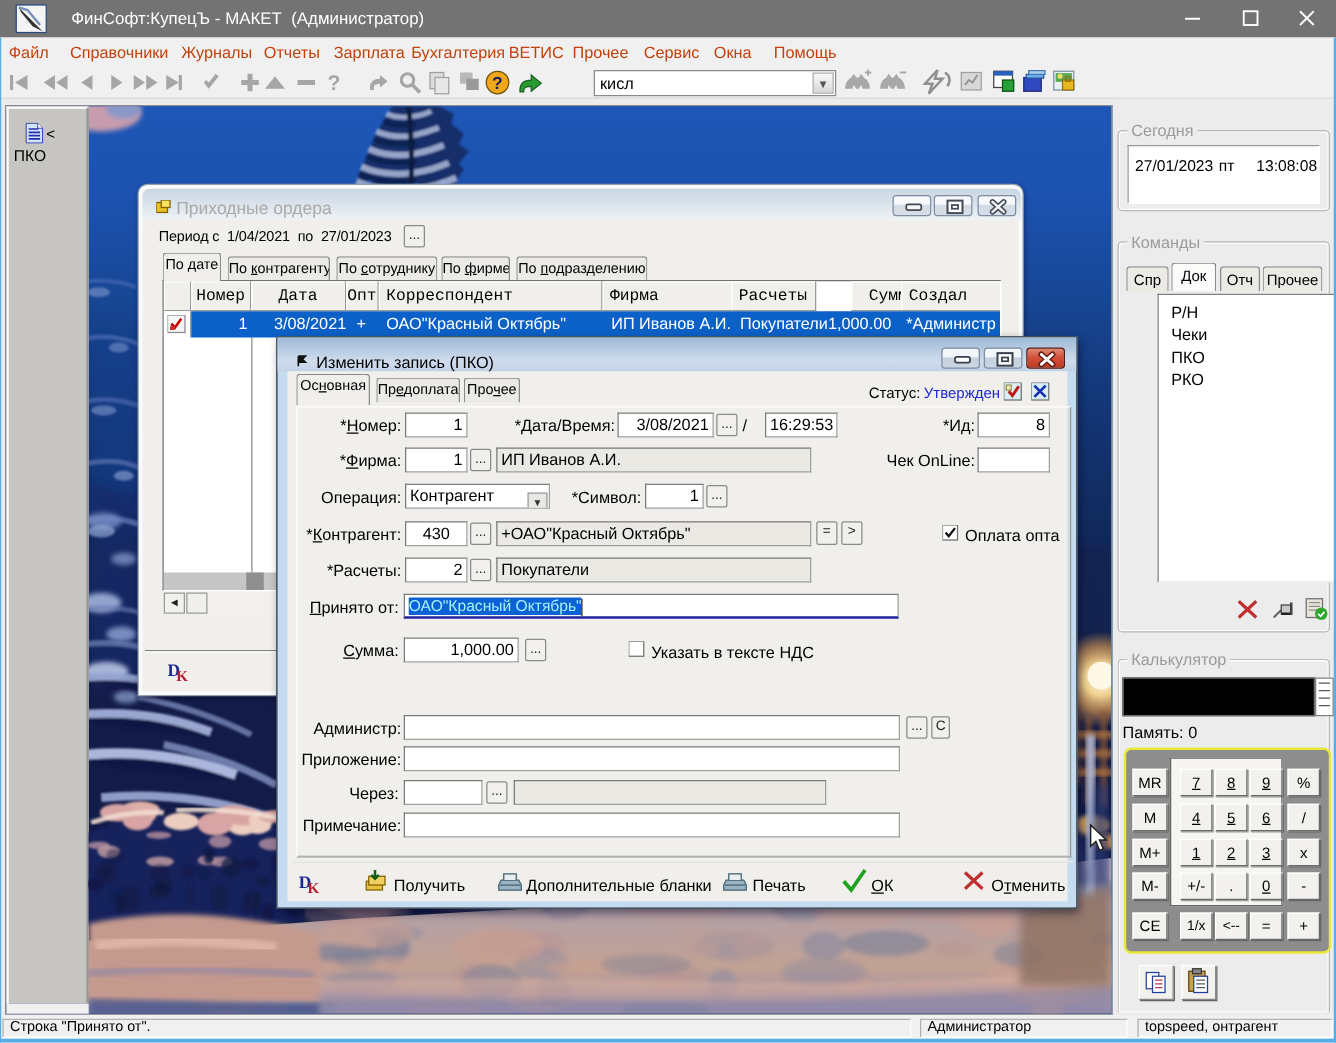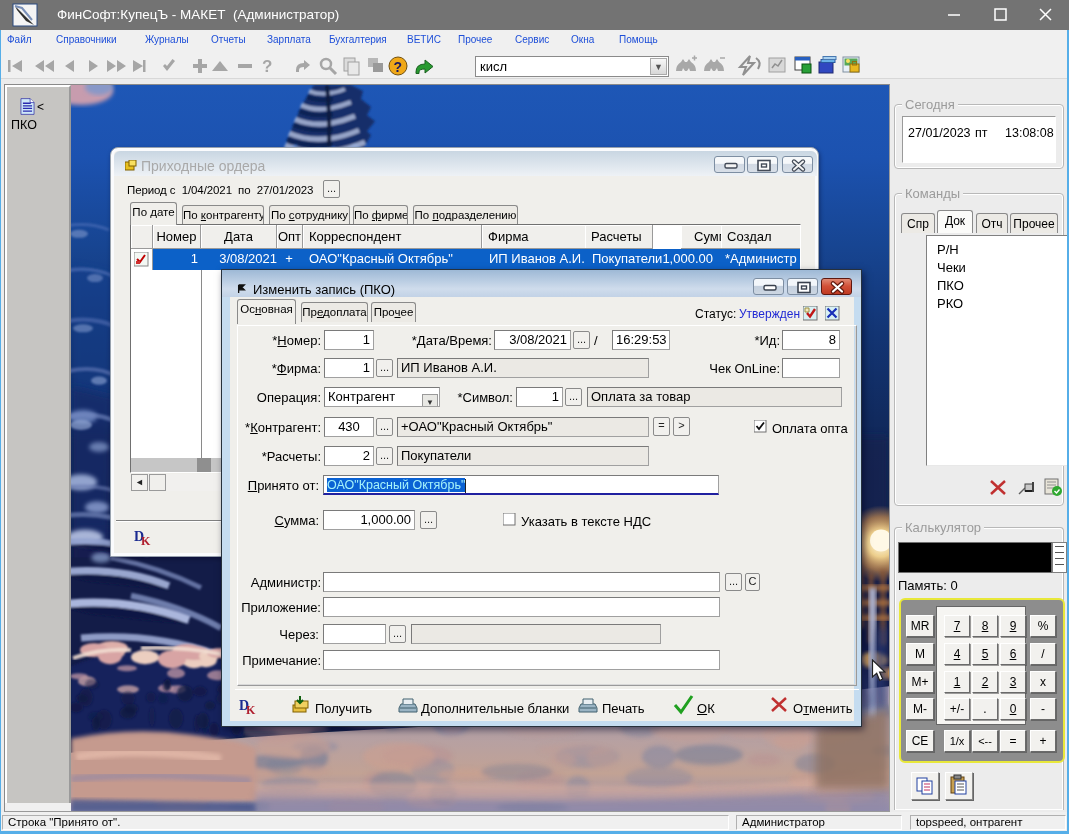--- a/index.html
+++ b/index.html
@@ -3,21 +3,21 @@
 <meta charset="utf-8">
 <style>
 * { margin:0; padding:0; box-sizing:border-box; }
 html,body { width:1069px; height:834px; overflow:hidden; }
 body { font-family:"Liberation Sans", sans-serif; font-size:13px; color:#000; background:#ececec; position:relative; }
 .abs { position:absolute; }
 
 #titlebar { left:0; top:0; width:1069px; height:30px; background:#737373; }
 #titlebar .title { position:absolute; left:57px; top:7px; color:#fff; font-size:13.5px; white-space:pre; }
 #menubar { left:0; top:30px; width:1069px; height:22px; background:#f0f0f0; }
-.mi { position:absolute; top:4px; font-size:10px; color:#1d4ed8; }
+.mi { position:absolute; top:4px; font-size:13px; color:#c2410c; }
 #toolbar { left:0; top:52px; width:1069px; height:27px; background:#f0f0f0; border-bottom:1px solid #d8d8d8; }
 
 #mdi { left:4px; top:84px; width:886px; height:728px; border:1px solid #8a8a8a; border-right-color:#9a9a9a; border-bottom-color:#9a9a9a; background:#1b52b0; overflow:hidden; }
 #photo { position:absolute; left:66px; top:0; right:0; bottom:0; } #photo svg { display:block; }
 #dock { left:0; top:0; width:66px; height:718px; background:#c6c5c2; border-top:2px solid #fff; border-left:2px solid #fff; border-right:2px solid #9a9a9a; }
 
 .win { position:absolute; background:#f0efeb; }
 .field, .rfield, .dfield {
   position:absolute; height:20px; background:#fff;
   border:1px solid #a0a0a0; border-top-color:#7a7a7a; border-left-color:#7a7a7a;
@@ -32,21 +32,21 @@
   border-radius:3px 3px 0 0; font-size:11.5px; text-align:center; padding-top:3px; height:20px; white-space:nowrap; overflow:hidden; }
 .tab.sel { background:#f0efeb; height:23px; z-index:3; }
 
 .group { position:absolute; border:1px solid #b8b8b8; border-radius:4px; box-shadow:inset 0 0 0 1px #fff; }
 .calcbtn { position:absolute; width:26px; height:22px; background:#f2f1ee; border:1px solid #fff;
   border-right-color:#6a6a6a; border-bottom-color:#6a6a6a; box-shadow:1px 1px 0 #40404080;
   font-size:12px; text-align:center; line-height:21px; }
 .wbtn { position:absolute; width:24px; height:16px; background:linear-gradient(#fdfdfd,#d8dce2); border:1px solid #8a97a8; border-radius:3px; }
 .wbtn2 { width:31px; height:17px; background:linear-gradient(#f2f6fa 42%,#c4d0de 50%,#ccd6e2); border:1px solid #7d8ea2; border-radius:3px; }
 .ghead { position:absolute; top:0; height:24px; background:#f0efec; border-right:1px solid #9a9a9a; border-bottom:1px solid #9a9a9a;
-  box-shadow:inset 1px 1px 0 #fff; font-size:13px; text-align:center; line-height:23px; }
+  box-shadow:inset 1px 1px 0 #fff; font-size:13px; text-align:center; line-height:23px;font-family:Liberation Mono, monospace; }
 .grow span { top:2px; font-size:13px; }
 .rlab { position:absolute; text-align:right; font-size:13px; white-space:nowrap; }
 .cb { position:absolute; width:13px; height:13px; }
 
 #status { left:0; top:812px; width:1069px; height:19px; background:#f0f0f0; }
 .spanel { position:absolute; top:3px; height:15px; border:1px solid #b0b0b0; border-bottom-color:#fff; border-right-color:#fff;
   font-size:11.5px; line-height:13px; padding:0 5px; white-space:nowrap; overflow:hidden; }
 </style>
 </head>
 <body>
@@ -558,21 +558,20 @@
   <div class="rlab" style="left:458px;top:91px;width:100px">Чек OnLine:</div>
   <div class="field" style="left:560px;top:88px;width:58px"></div>
 
   <div class="rlab" style="left:29px;top:120px;width:70px">Операция:</div>
   <div class="field" style="left:102px;top:117px;width:116px">Контрагент
     <span class="abs" style="right:1px;top:6px;width:16px;height:16px;background:#e8e8e4;border:1px solid #9a9a9a;text-align:center;font-size:8px;line-height:15px;color:#333">▼</span>
   </div>
   <div class="rlab" style="left:221px;top:120px;width:70px">*Символ:</div>
   <div class="field" style="left:294px;top:117px;width:47px;text-align:right">1</div>
   <div class="sbtn" style="left:343px;top:118px">...</div>
-  <div class="rfield" style="left:365px;top:117px;width:255px">Оплата за товар</div>
 
   <div class="rlab" style="left:19px;top:150px;width:80px">*<u>К</u>онтрагент:</div>
   <div class="field" style="left:102px;top:147px;width:50px;text-align:center">430</div>
   <div class="sbtn" style="left:154px;top:148px">...</div>
   <div class="rfield" style="left:175px;top:147px;width:252px">+ОАО"Красный Октябрь"</div>
   <div class="sbtn" style="left:431px;top:147px;height:19px">=</div>
   <div class="sbtn" style="left:451px;top:147px;height:19px">&gt;</div>
   <div class="cb" style="left:532px;top:150px"><svg width="13" height="13">
         <rect x="0" y="0" width="12" height="12" fill="#fff" stroke="#707070"></rect>
         <path d="M2.5 6 L5 9 L10 2.5" stroke="#101010" stroke-width="1.8" fill="none"></path>

